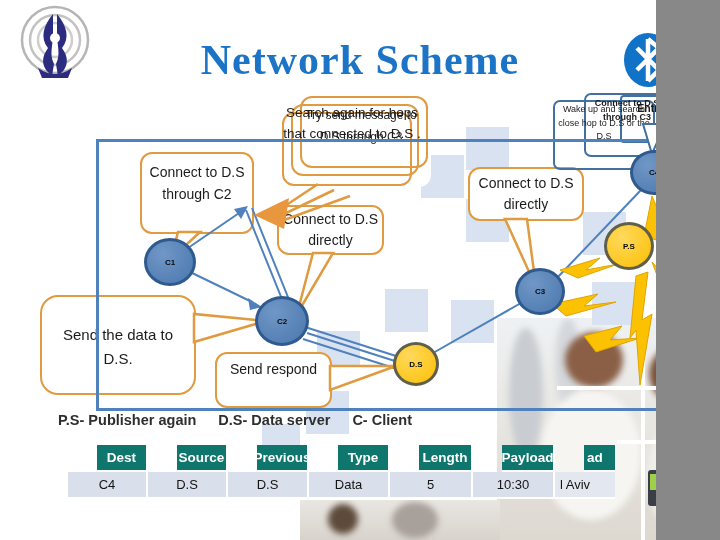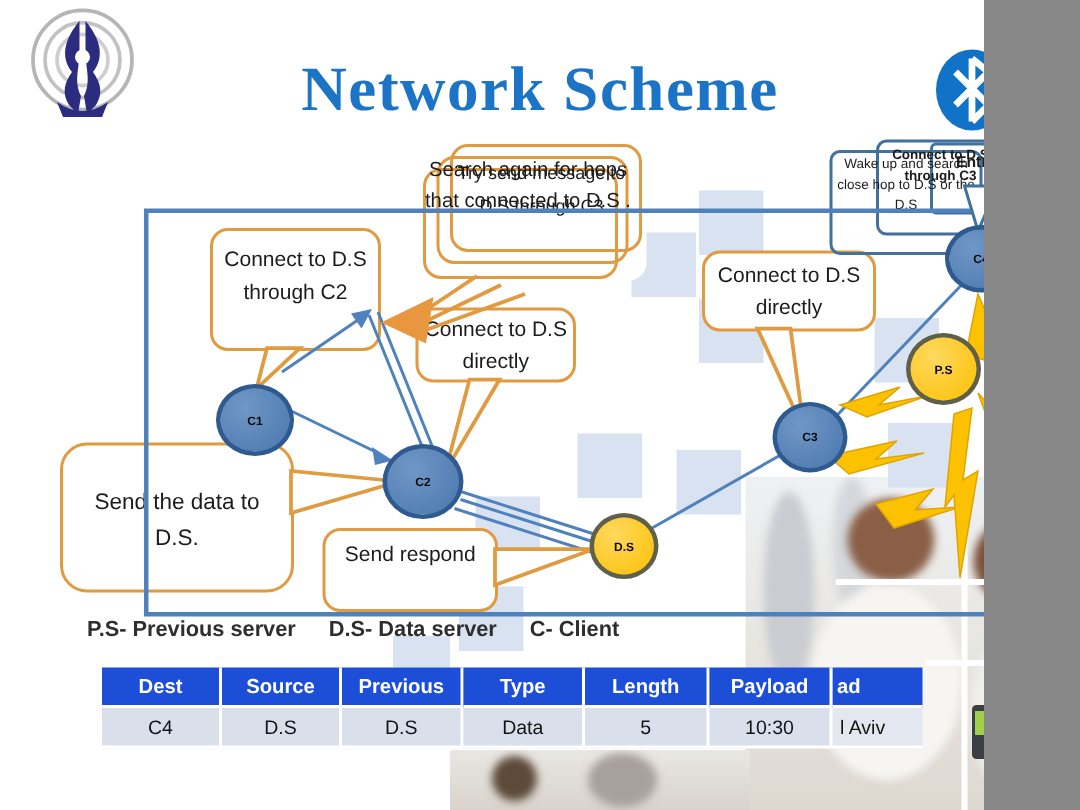--- a/index.html
+++ b/index.html
@@ -43,23 +43,23 @@
   .node-blue{background:radial-gradient(circle at 35% 30%,#7097c6,#4a77ae);
         border:3px solid #2e5a8f;}
   .node-yellow{background:radial-gradient(circle at 35% 30%,#ffd95e,#fdbf00);
         border:3px solid #5f5f4a;}
   
   .legend{position:absolute;left:58px;top:412px;display:flex;gap:22px;z-index:30;
         font-size:14.5px;font-weight:bold;color:#2e2e2e;}
   
   .tbl{position:absolute;left:68px;top:445px;display:grid;
        grid-template-columns:80px 80px 81px 81px 83px 82px;z-index:70;}
-  .th{background:#1d4ed8;color:#fff;font-weight:bold;font-size:13.5px;height:25px;
+  .th{background:#0f766e;color:#fff;font-weight:bold;font-size:13.5px;height:25px;
       display:flex;align-items:center;justify-content:center;
-      border-right:2px solid #fff;border-bottom:2px solid #fff;}
+      border-right:2px solid #fff;border-bottom:2px solid #fff;margin-left:29px;}
   .td{background:#d9dfeb;color:#141414;font-size:13px;height:25px;
       display:flex;align-items:center;justify-content:center;
       border-right:2px solid #fff;border-bottom:2px solid #fff;}
   .tbl-behind{position:absolute;left:555px;top:445px;width:60px;z-index:65;}
   .tbl-behind .th{justify-content:flex-start;padding-left:3px;border-right:none;}
   .tbl-behind .td{justify-content:flex-start;padding-left:5px;border-right:none;
       background:#e3e7ef;}
 </style>
 </head>
 <body>
@@ -171,41 +171,41 @@
     <g fill="#fcc202" stroke="#dfa400" stroke-width="1">
       <path d="M560 270 L600 258 L586 270 L618 264 L578 278 Z"></path>
       <path d="M552 304 L598 294 L584 306 L616 302 L566 316 Z"></path>
       <path d="M584 336 L622 326 L610 340 L640 338 L596 352 Z"></path>
       <path d="M636 276 L648 272 L642 320 L652 314 L640 385 L636 330 L630 338 Z"></path>
       <path d="M644 236 L652 196 L658 210 L664 186 L656 240 Z"></path>
       <path d="M652 262 L676 288 L666 288 L680 306 L658 278 Z"></path>
     </g>
   </svg>
 
-  <div class="node node-blue" style="left:144px;top:256px;width:52px;height:48px;">
+  <div class="node node-blue" style="left:144px;top:238px;width:52px;height:48px;">
     <span>C1</span>
     </div>
   <div class="node node-blue" style="left:255px;top:296px;width:54px;height:50px;">
     <span>C2</span>
     </div>
   <div class="node node-blue" style="left:515px;top:268px;width:50px;height:47px;">
     <span>C3</span>
     </div>
   <div class="node node-blue" style="left:630px;top:150px;width:48px;height:45px;">
     <span>C4</span>
     </div>
   <div class="node node-yellow" style="left:604px;top:222px;width:50px;height:48px;">
     <span>P.S</span>
     </div>
   <div class="node node-yellow" style="left:393px;top:342px;width:46px;height:44px;">
     <span>D.S</span>
     </div>
 
   <div class="legend">
-    <span>P.S- Previous server</span>
+    <span>P.S- Publisher again</span>
     <span>D.S- Data server</span>
     <span>C- Client</span>
   </div>
 
   <div class="tbl-behind">
     <div class="th">ad</div>
     <div class="td">l Aviv</div>
   </div>
 
   <div class="tbl">

